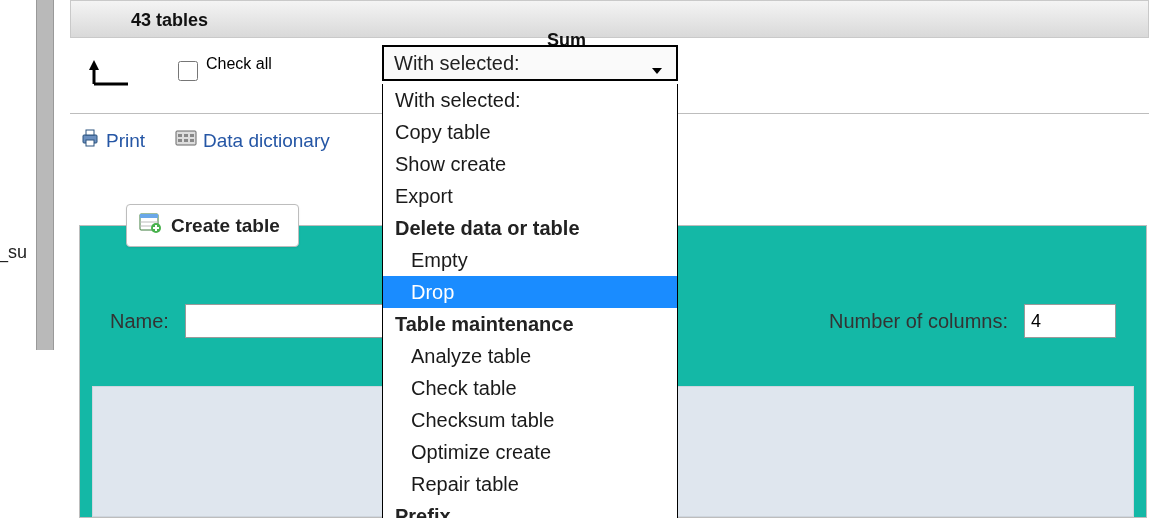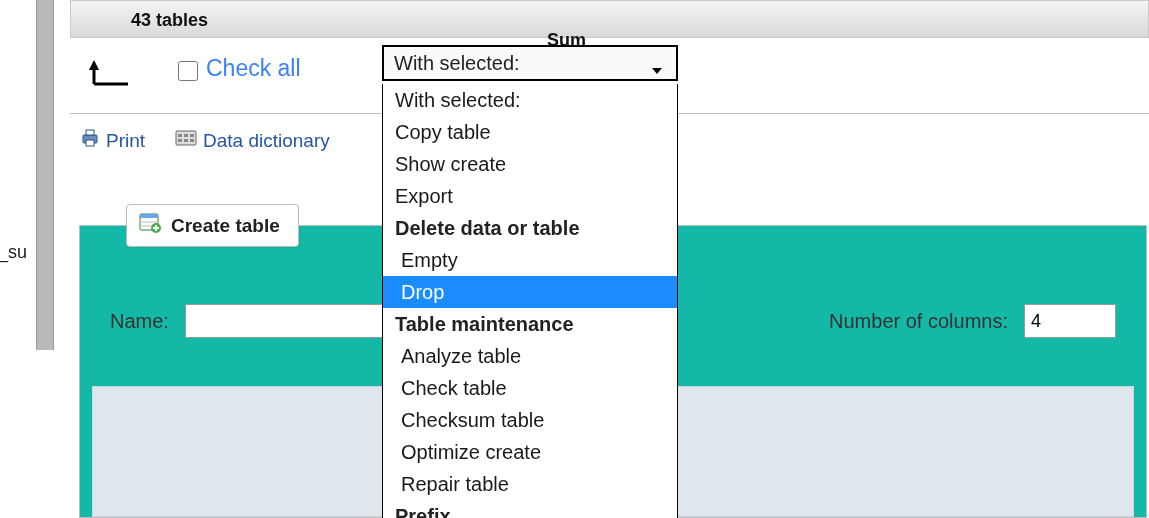--- a/index.html
+++ b/index.html
@@ -71,22 +71,22 @@
     width: 46px; height: 30px;
   }
   .check-all-cb {
     position: absolute;
     left: 104px; top: 20px;
     width: 20px; height: 20px;
   }
   .check-all-label {
     position: absolute;
     left: 136px; top: 17px;
-    color: #3b82f6;
-    font-size: 23px;
+    color: #000000;
+    font-size: 16px;
   }
 
   .fake-select {
     position: absolute;
     left: 312px; top: 7px;
     width: 296px; height: 36px;
     border: 2px solid #000;
     background: #fafafa;
     line-height: 32px;
     padding-left: 10px;
@@ -186,21 +186,21 @@
     font-size: 20px;
     padding-bottom: 4px;
   }
   .dropdown-list .opt,
   .dropdown-list .group {
     padding: 2px 8px 2px 12px;
     line-height: 28px;
     white-space: nowrap;
   }
   .dropdown-list .opt { cursor: pointer; color: #1a1a1a; }
-  .dropdown-list .opt.indent { padding-left: 18px; }
+  .dropdown-list .opt.indent { padding-left: 28px; }
   .dropdown-list .opt.hover { background: #1a8cff; color: #fff; }
   .dropdown-list .group { font-weight: 700; }
 
   
   .ic { display: inline-block; }
 </style>
 </head>
 <body>
 
 <div class="left-strip">

